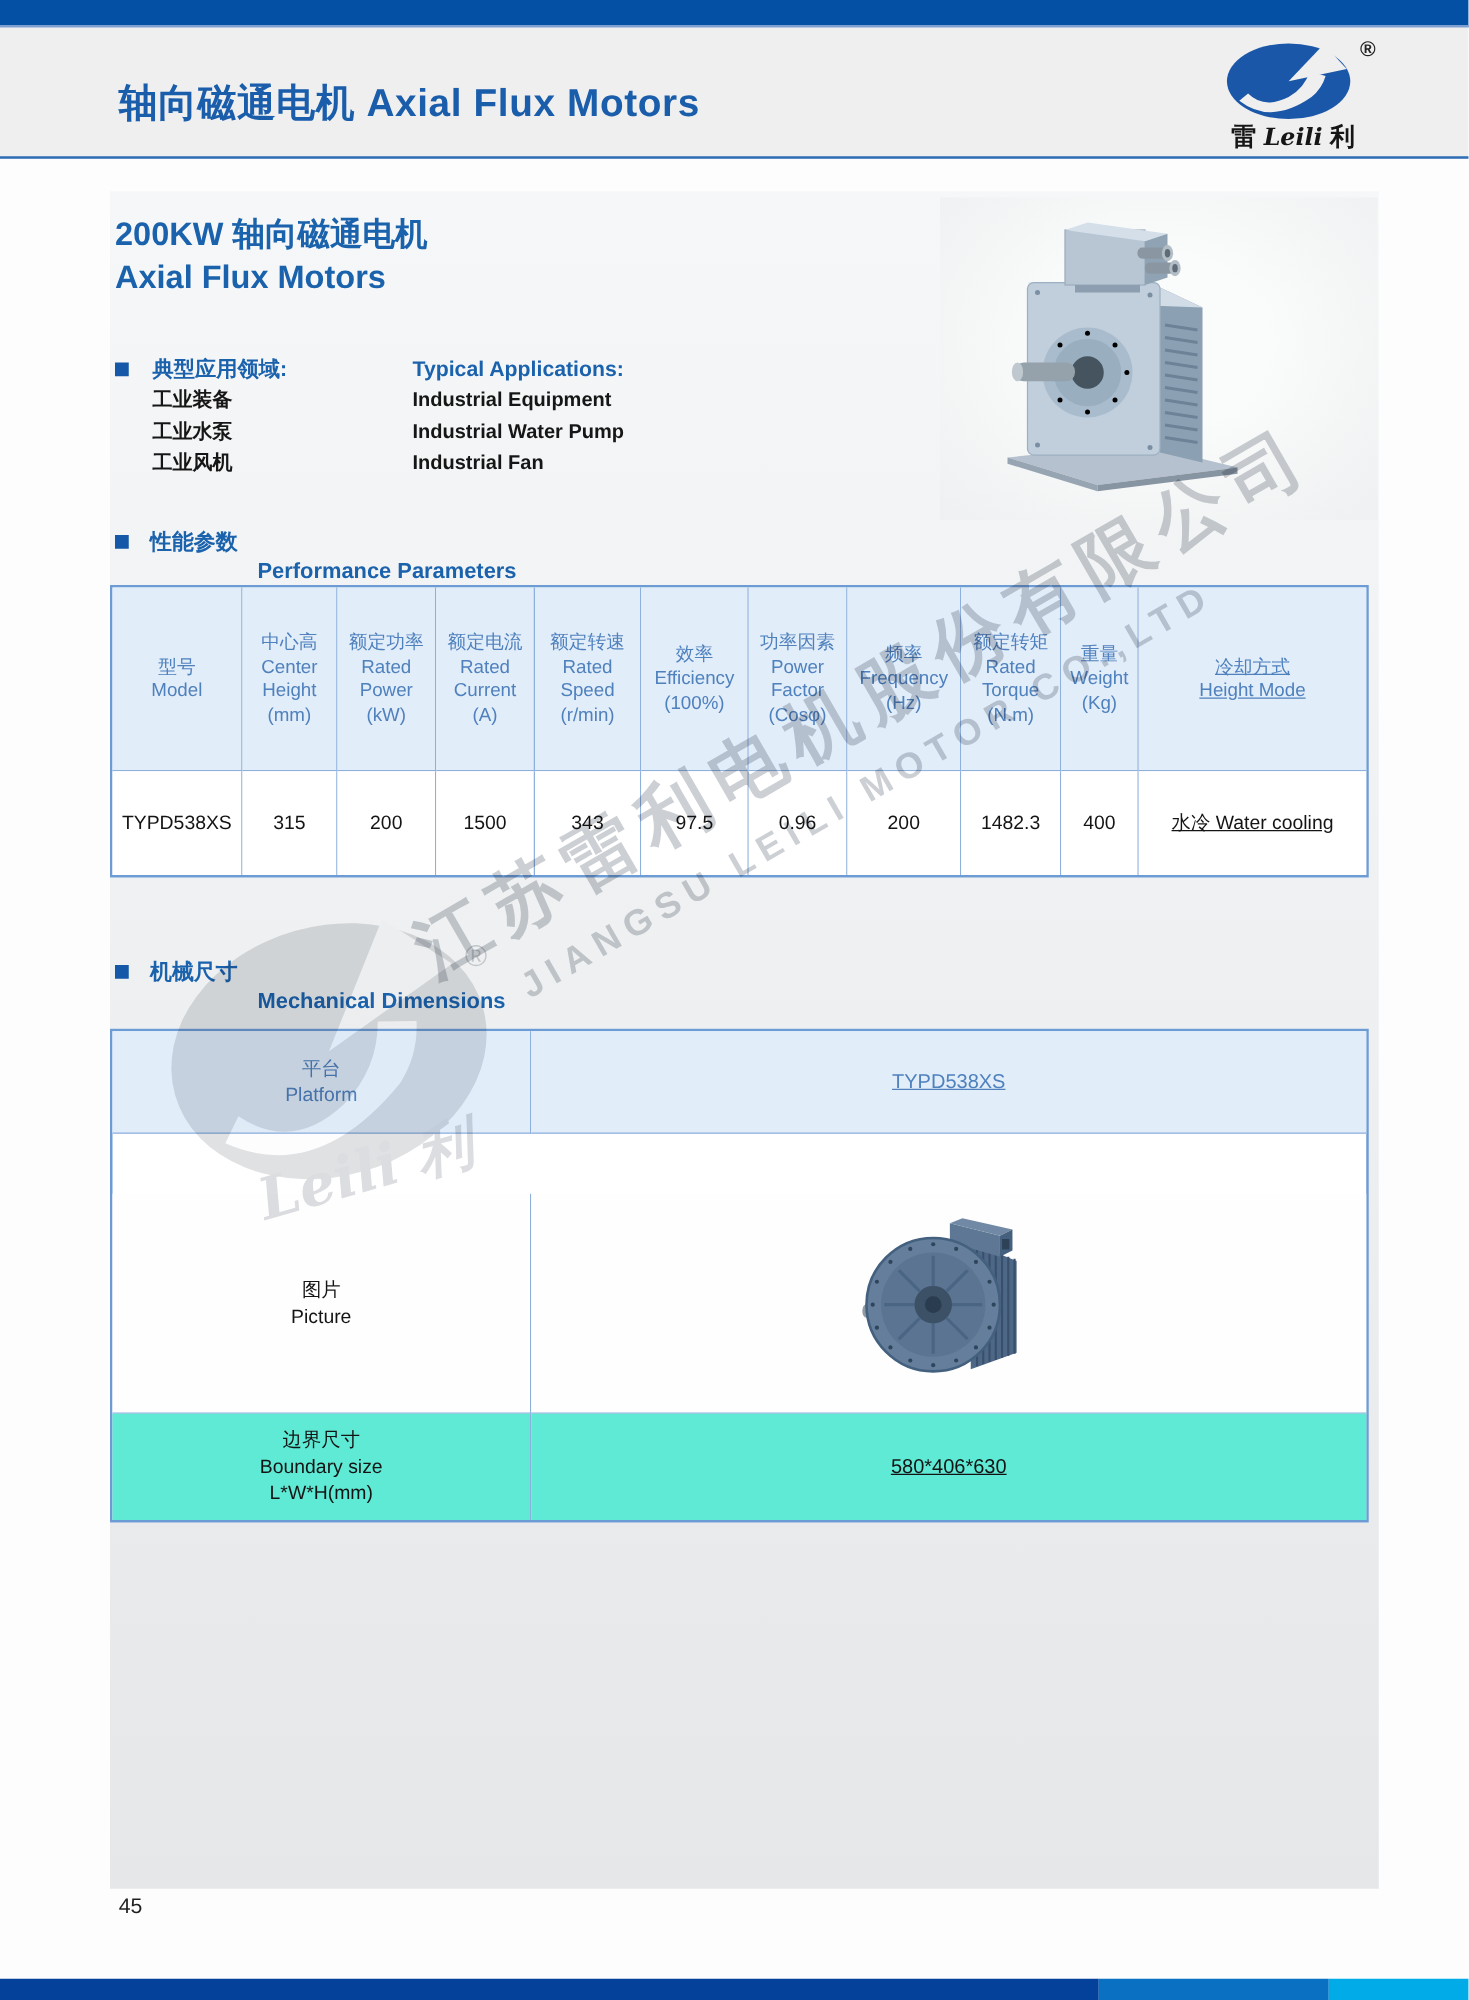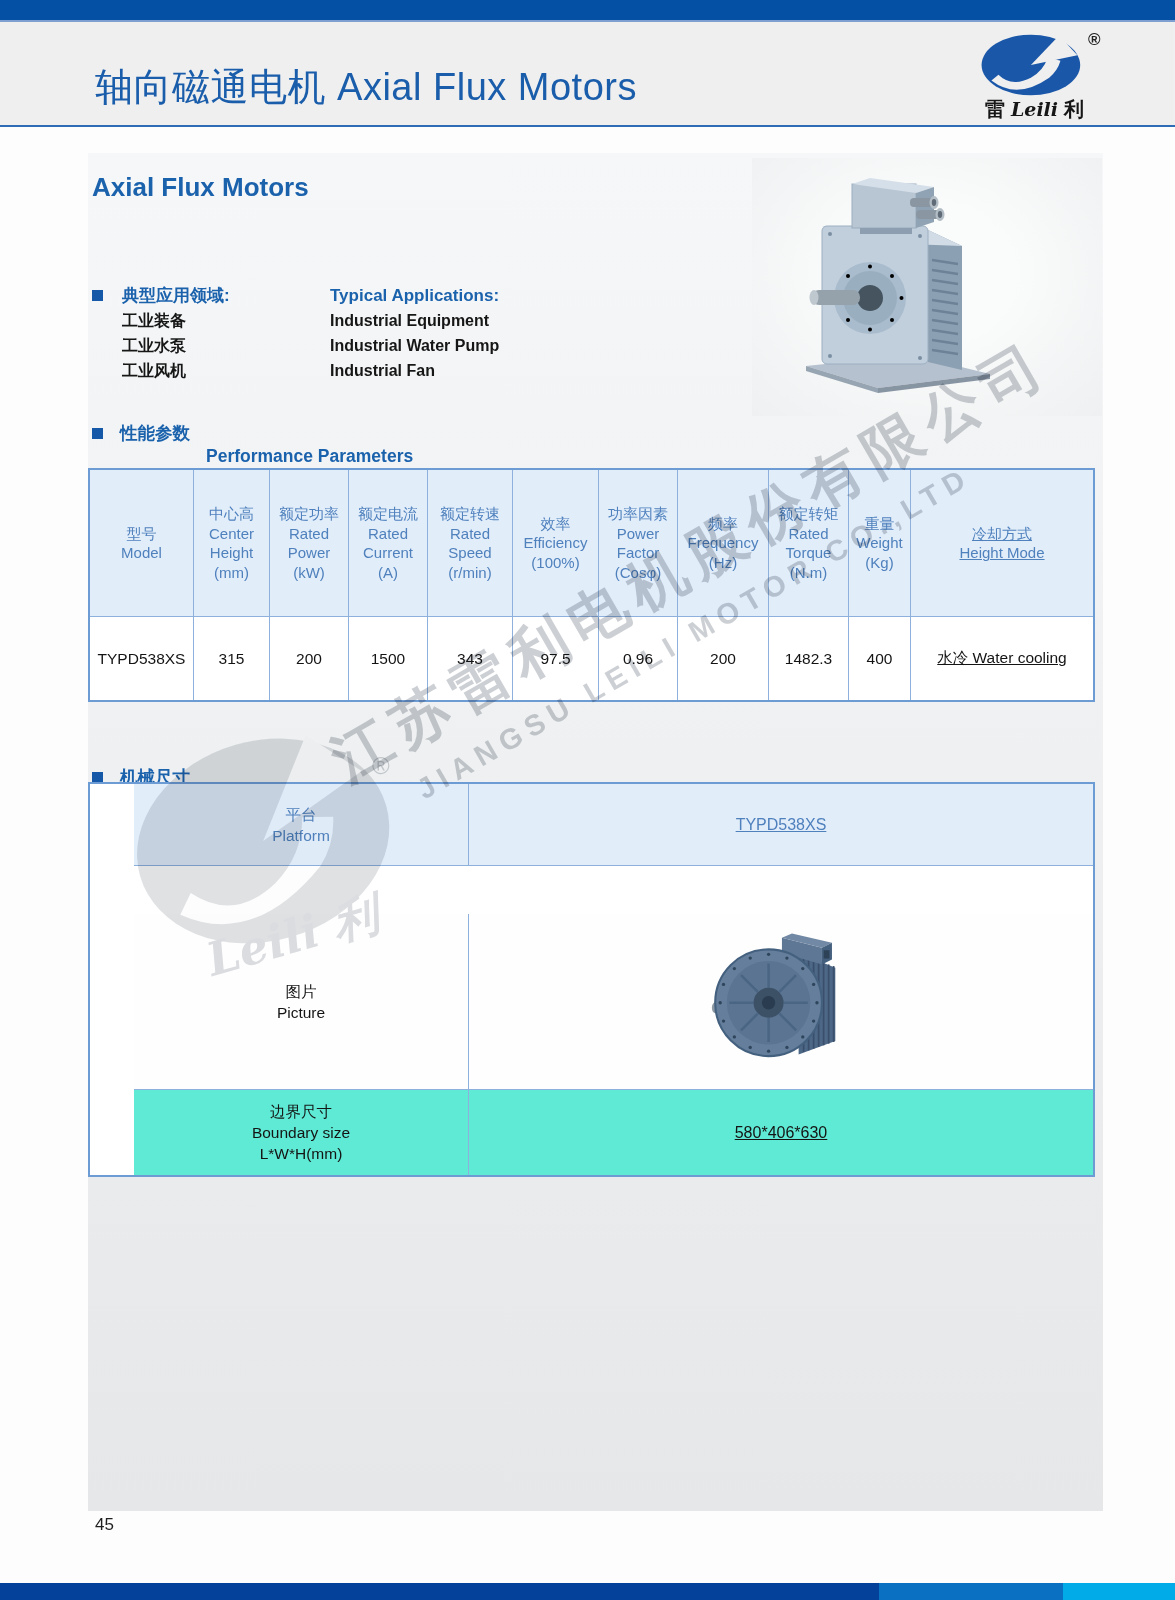--- a/index.html
+++ b/index.html
@@ -7,21 +7,21 @@
         font-family:"Liberation Sans",sans-serif;-webkit-font-smoothing:antialiased;}
   
   .top-bar{position:absolute;left:0;top:0;width:1175px;height:20px;background:#0450a4;border-bottom:2px solid #7e9fd0;}
   .bottom-bar{position:absolute;left:0;top:1583px;height:17px;}
   .bb-1{width:879px;background:#04419b;left:0;}
   .bb-2{left:879px;width:184px;background:#0a70c2;}
   .bb-3{left:1063px;width:112px;background:#00abe8;}
   .bottom-bar div{position:absolute;top:0;height:17px;}
   
   .header-strip{position:absolute;left:0;top:22px;width:1175px;height:103px;background:#efefef;border-bottom:2px solid #2e6cb5;}
-  .doc-title{position:absolute;left:95px;top:40px;font-size:38px;font-weight:400;color:#1a5dab;letter-spacing:0.5px;}
+  .doc-title{position:absolute;left:95px;top:40px;font-size:31px;font-weight:700;color:#1a5dab;letter-spacing:0.5px;}
   .logo{position:absolute;left:952px;top:8px;width:165px;height:92px;}
   .logo svg{position:absolute;left:28px;top:4px;}
   .logo .reg{position:absolute;left:136px;top:0px;font-size:17px;color:#222;font-weight:600;}
   .brand-line{position:absolute;left:0px;top:66px;width:165px;text-align:center;color:#161616;font-size:20px;white-space:nowrap;}
   .brand-line .scr{font-family:"DejaVu Serif",serif;font-style:italic;font-weight:700;font-size:19px;padding:0 6px;}
   .brand-line .cjk{font-family:"DejaVu Serif",serif;font-weight:700;}
   
   .panel{position:absolute;left:88px;top:153px;width:1015px;height:1358px;
          background:linear-gradient(180deg,#f6f7f8 0%,#eef0f1 45%,#e5e7e9 100%);z-index:1;}
   .hero-photo{position:absolute;left:752px;top:158px;width:350px;height:258px;z-index:5;
@@ -33,21 +33,21 @@
   .apps-col{position:absolute;top:283px;z-index:6;font-size:16px;line-height:25px;color:#161616;}
   .apps-zh{left:122px;width:200px;font-weight:700;}
   .apps-en{left:330px;width:280px;font-weight:600;}
   .apps-col .lbl{font-size:17px;font-weight:700;color:#1b62ad;}
   
   .sec-zh{position:absolute;left:120px;font-size:17.5px;font-weight:700;color:#1b62ad;z-index:6;}
   .sec-en{position:absolute;left:206px;font-size:17.5px;font-weight:600;color:#1b62ad;z-index:6;margin-top:25px;}
   
   .tbl{position:absolute;left:88px;width:1007px;display:grid;border:2px solid #6d9bd3;background:#fff;z-index:10;box-sizing:border-box;}
   .tbl1{top:468px;grid-template-columns:104px 76px 79px 79px 85px 86px 79px 91px 80px 62px 1fr;grid-template-rows:147px 83px;}
-  .tbl2{top:782px;grid-template-columns:335px 1fr;grid-template-rows:82px 224px 85px;padding-left:44px;}
+  .tbl2{top:823px;grid-template-columns:335px 1fr;grid-template-rows:82px 224px 85px;}
   .cell{border-right:1px solid #8db0dd;border-bottom:1px solid #8db0dd;display:flex;flex-direction:column;
         align-items:center;justify-content:center;text-align:center;box-sizing:border-box;padding:2px 3px;}
   .cell.last-col{border-right:none;text-decoration:underline;}
   .cell.last-row{border-bottom:none;}
   .th{background:#e2edfa;color:#4f81bd;font-size:15px;line-height:19.5px;}
   .td{background:#ffffff;color:#141414;font-size:15.5px;}
   .blk{color:#141414;}
   .t2-label{font-size:15.5px;line-height:21px;}
   .t2-val{font-size:16px;}
   .row3{background:#5eead4;}
@@ -133,20 +133,21 @@
       <ellipse cx="134" cy="26.5" rx="4.5" ry="6.5" fill="#b3bdc5"></ellipse>
         <ellipse cx="134" cy="26.5" rx="2.2" ry="3.4" fill="#5f6b76"></ellipse>
       <rect x="116" y="34" width="24" height="9" rx="4" fill="#8a97a3"></rect>
       <ellipse cx="140" cy="38.5" rx="4.5" ry="6.5" fill="#b3bdc5"></ellipse>
         <ellipse cx="140" cy="38.5" rx="2.2" ry="3.4" fill="#5f6b76"></ellipse>
       <rect x="60" y="52" width="52" height="6" fill="#8c9eb0"></rect>
     </svg>
   </div>
 
   <div class="product-title">
+    <div>200KW 轴向磁通电机</div>
     <div>Axial Flux Motors</div>
   </div>
 
   <div class="bullet" style="left:92px;top:290px;"></div>
   <div class="apps-col apps-zh">
     <div class="lbl">典型应用领域:</div>
     <div>工业装备</div>
     <div>工业水泵</div>
     <div>工业风机</div>
   </div>

